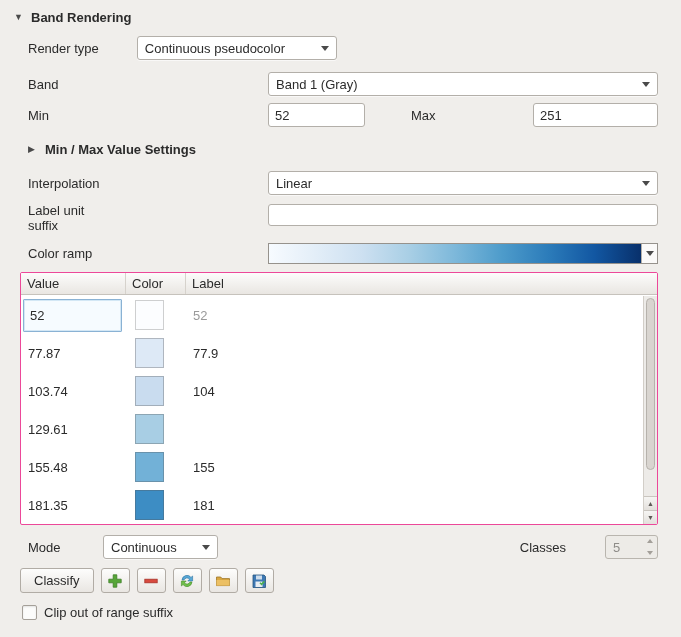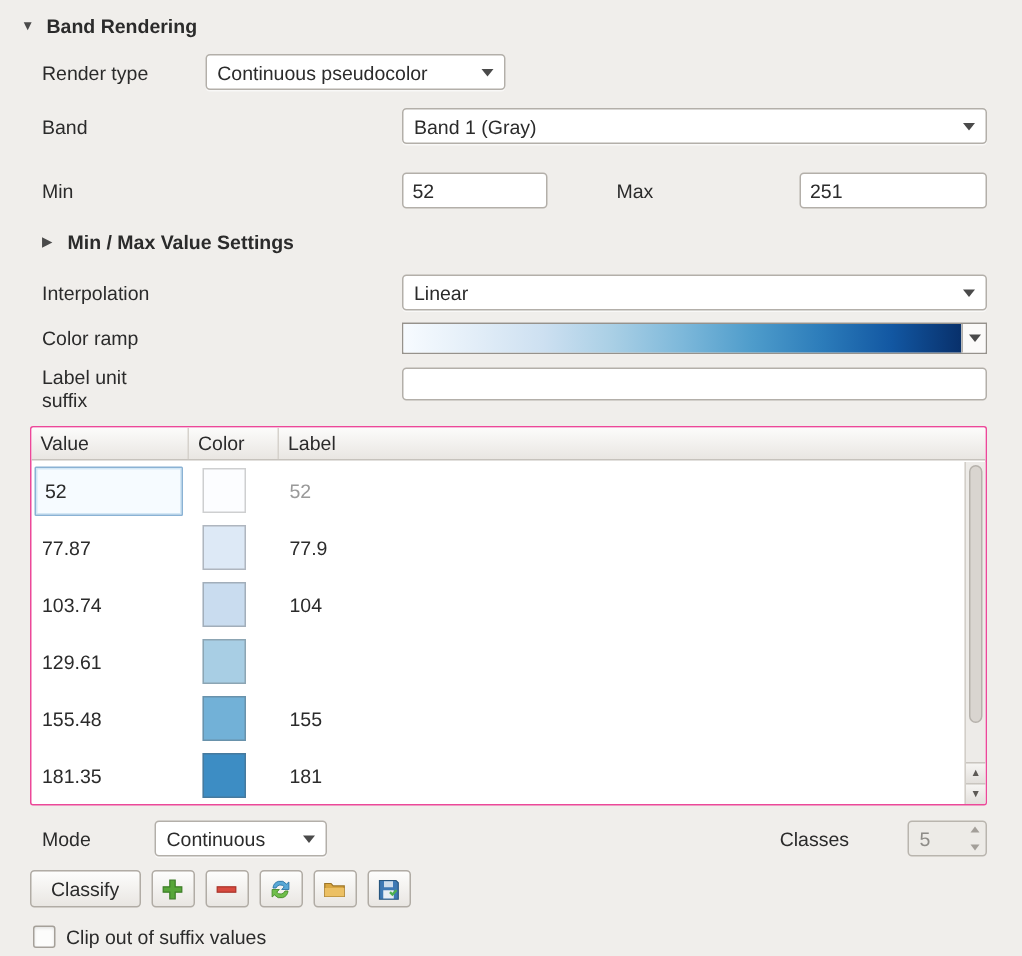--- a/index.html
+++ b/index.html
@@ -138,21 +138,21 @@
   <div class="content">
 
     <div class="frow" style="margin-bottom:12px">
       <span class="lbl" style="margin-right:10px">Render type</span>
       <div class="combo" style="width:200px">
         <span>Continuous pseudocolor</span>
         <span class="carrow"></span>
       </div>
     </div>
 
-    <div class="frow" style="margin-bottom:19px">
+    <div class="frow" style="margin-bottom:7px">
       <span class="lbl col">Band</span>
       <div class="combo grow">
         <span>Band 1 (Gray)</span>
         <span class="carrow"></span>
       </div>
     </div>
 
     <div class="frow">
       <span class="lbl col">Min</span>
       <input class="tinput" style="width: 97px;" type="text" value="52">
@@ -164,37 +164,37 @@
       <span class="tri">▶</span>
       <span class="group-title">Min / Max Value Settings</span>
     </div>
 
     <div class="frow" style="margin-bottom:8px">
       <span class="lbl col">Interpolation</span>
       <div class="combo grow">
         <span>Linear</span>
         <span class="carrow"></span>
       </div>
+    </div>
+
+    <div class="frow suffix-row">
+      <span class="lbl col">
+          <span>Label unit suffix</span>
+        </span>
+      <input class="tinput grow" type="text" value="" style="">
     </div>
 
     <div class="frow" style="margin-bottom:8px">
       <span class="lbl col">Color ramp</span>
       <div class="ramp">
         <div class="ramp-gradient" style="background: linear-gradient(to right, rgb(247, 251, 255), rgb(227, 238, 248), rgb(205, 224, 241), rgb(169, 207, 229), rgb(125, 184, 218), rgb(78, 156, 203), rgb(44, 124, 186), rgb(18, 87, 162), rgb(8, 48, 107));"></div>
         <div class="ramp-arrow">
           <span class="carrow"></span>
         </div>
       </div>
-    </div>
-
-    <div class="frow suffix-row">
-      <span class="lbl col">
-          <span>Label unit suffix</span>
-        </span>
-      <input class="tinput grow" type="text" value="" style="">
     </div>
 
     <div class="table-wrap">
       <div class="thead">
         <div class="th thv">Value</div>
         <div class="th thc">Color</div>
         <div class="th thl">Label</div>
       </div>
       <div class="tbody">
           <div class="trow editing">
@@ -330,17 +330,17 @@
             <rect x="4.5" y="8.5" width="7" height="5.5" fill="#e9eef3"></rect>
             <rect x="5" y="2.5" width="6" height="4" fill="#cfdeec"></rect>
             <path d="M9 9.8 l1.6 1.6 l2.8 -3" fill="none" stroke="#4caf50" stroke-width="1.6"></path>
           </svg>
         </span>
       </button>
     </div>
 
     <div class="checkbox-row">
       <span class="checkbox"></span>
-      <span>Clip out of suffix values</span>
+      <span>Clip out of range suffix</span>
     </div>
 
   </div>
 </div>
 
 </body></html>

